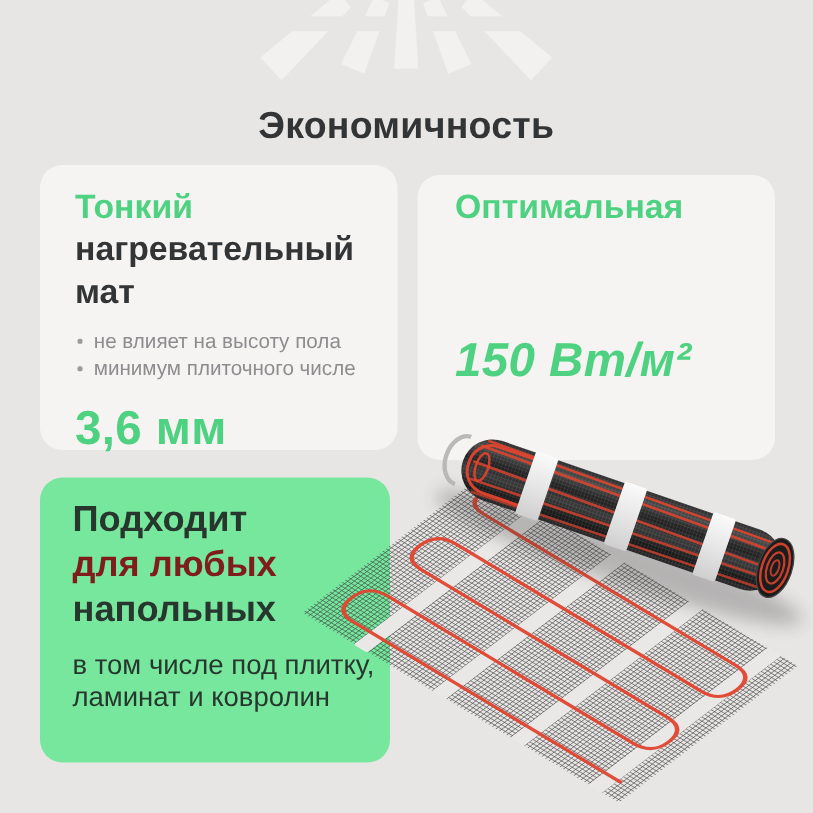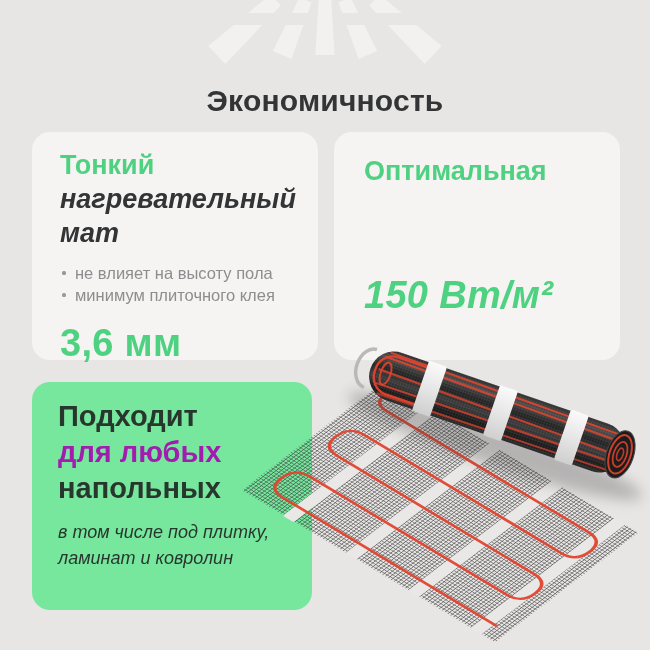--- a/index.html
+++ b/index.html
@@ -14,43 +14,43 @@
     background:var(--background);
     font-family:"Liberation Sans",sans-serif;color:var(--text-dark);
   }
   .sunburst{position:absolute;top:0;left:0;z-index:0;}
   .page-title{
     position:absolute;top:84px;left:0;width:650px;text-align:center;
     font-size:30px;font-weight:800;letter-spacing:.2px;color:var(--text-dark);z-index:1;
   }
   .card{position:absolute;background:var(--card-bg);border-radius:18px;z-index:1;}
   .card-thin{left:32px;top:132px;width:286px;height:228px;padding:16px 18px 8px 28px;}
-  .card-power{left:334px;top:132px;width:286px;height:228px;padding:22px 18px 16px 30px;}
+  .card-power{left:334px;top:140px;width:286px;height:228px;padding:8px 18px 16px 30px;}
   .card-heading{font-size:27px;line-height:34px;font-weight:800;}
   .hl{color:var(--accent-green);}
-  .dk{color:var(--text-dark);font-style:italic;}
+  .dk{color:var(--text-dark);}
   .bullets{list-style:none;margin-top:12px;}
   .bullets li{
     position:relative;font-size:16.5px;line-height:22px;color:var(--text-muted);
     padding-left:15px;
   }
   .bullets li::before{
     content:"";position:absolute;left:2px;top:9px;width:4px;height:4px;
     border-radius:1.5px;background:#9a9a9c;
   }
   .big-value{font-size:38px;font-weight:800;color:var(--accent-green);letter-spacing:.3px;}
   .card-thin .big-value{margin-top:16px;}
   .card-power .big-value{margin-top:86px;font-style:italic;}
   .card-green{
     left:32px;top:382px;width:280px;height:228px;background:var(--green-card-bg);
     padding:16px 8px 16px 26px;
   }
   .green-line{font-size:29px;line-height:36px;font-weight:800;color:var(--green-card-text-dark);}
-  .green-line.white{color:#a21caf;}
-  .green-note{margin-top:13px;font-size:18px;line-height:26px;color:var(--green-card-text-dark);font-style:italic;}
+  .green-line.white{color:#7f1d1d;}
+  .green-note{margin-top:13px;font-size:22px;line-height:26px;color:var(--green-card-text-dark);}
   .mat-art{position:absolute;left:0;top:0;z-index:2;pointer-events:none;}
 </style>
 </head>
 <body>
 
 <svg class="sunburst" width="650" height="66" viewBox="0 0 650 66">
   <g style="fill:var(--sunburst)">
     <polygon points="270.6,-5.5 280.8,5.5 225.3,64.1 208.3,45.9"></polygon>
     <polygon points="299.5,-2.5 311.5,2.5 291.4,59.0 272.8,51.1"></polygon>
     <polygon points="318.7,0 331.3,0 334.6,55 315.4,55"></polygon>
@@ -62,21 +62,21 @@
 </svg>
 
 <div class="page-title">Экономичность</div>
 
 <div class="card card-thin">
   <div class="card-heading hl">Тонкий</div>
   <div class="card-heading dk">нагревательный</div>
   <div class="card-heading dk">мат</div>
   <ul class="bullets">
     <li>не влияет на высоту пола</li>
-    <li>минимум плиточного клея</li>
+    <li>минимум плиточного числе</li>
   </ul>
   <div class="big-value">3,6 мм</div>
 </div>
 
 <div class="card card-power">
   <div class="card-heading hl">Оптимальная</div>
   <div class="big-value">150 Вт/м²</div>
 </div>
 
 <div class="card card-green">

